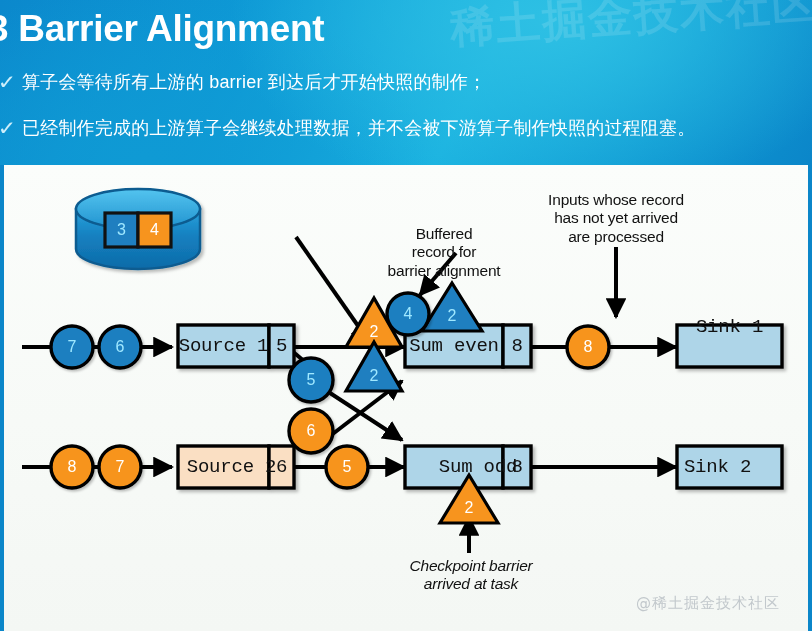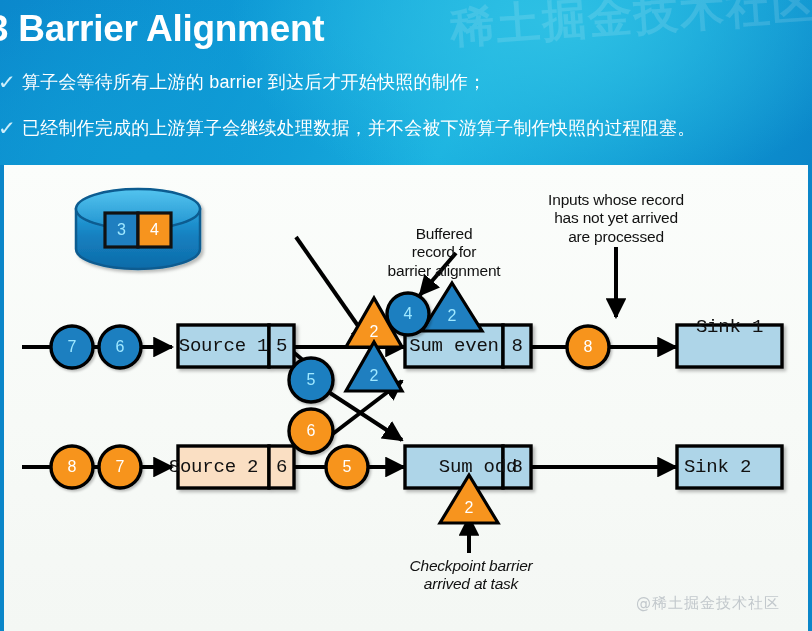--- a/index.html
+++ b/index.html
@@ -201,21 +201,21 @@
       <circle cx="307" cy="266" r="22" fill="#f7941e" stroke="#000" stroke-width="3.4" filter="url(#softcirc)"></circle>
       <circle cx="343" cy="302" r="21" fill="#f7941e" stroke="#000" stroke-width="3.4" filter="url(#softcirc)"></circle>
 
       <circle cx="404" cy="149" r="21" fill="#1f7fc0" stroke="#000" stroke-width="3.4" filter="url(#softcirc)"></circle>
       <circle cx="584" cy="182" r="21" fill="#f7941e" stroke="#000" stroke-width="3.4" filter="url(#softcirc)"></circle>
     </svg>
 
     <div class="node-label" style="left:174px;top:160px;width:91px;height:42px;">Source 1</div>
     <div class="node-label" style="left:265px;top:160px;width:25px;height:42px;">5</div>
 
-    <div class="node-label" style="left:164px;top:281px;width:91px;height:42px;text-align:right;">Source 2</div>
+    <div class="node-label" style="left:182px;top:281px;width:91px;height:42px;text-align:right;">Source 2</div>
     <div class="node-label" style="left:265px;top:281px;width:25px;height:42px;">6</div>
 
     <div class="node-label" style="left:401px;top:160px;width:98px;height:42px;">Sum even</div>
     <div class="node-label" style="left:499px;top:160px;width:28px;height:42px;">8</div>
 
     <div class="node-label" style="left:401px;top:281px;width:98px;height:42px;margin-left:24px;">Sum odd</div>
     <div class="node-label" style="left:499px;top:281px;width:28px;height:42px;">8</div>
 
     <div class="node-label" style="left:673px;top:148px;width:105px;height:28px;">Sink 1</div>
     <div class="node-label" style="left:673px;top:281px;width:81px;height:42px;">Sink 2</div>

